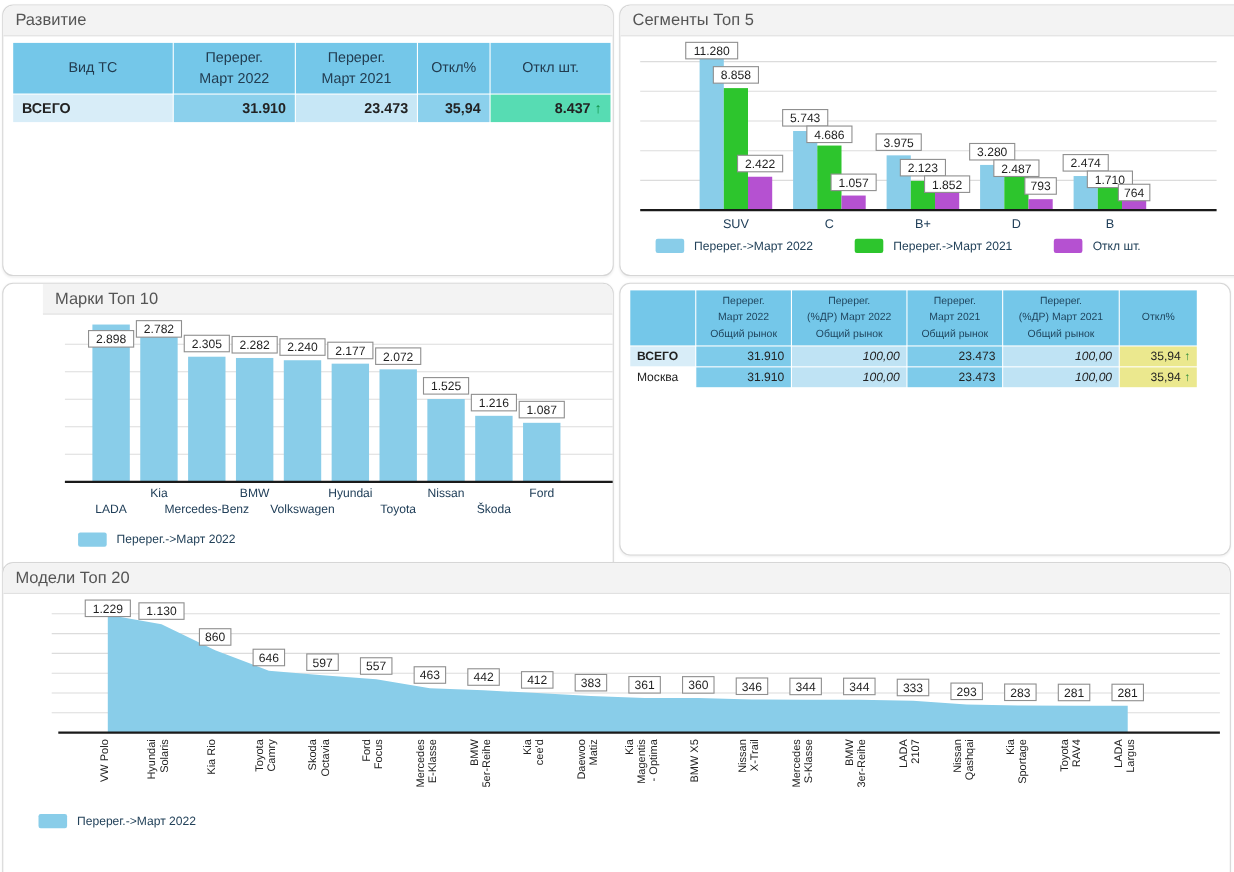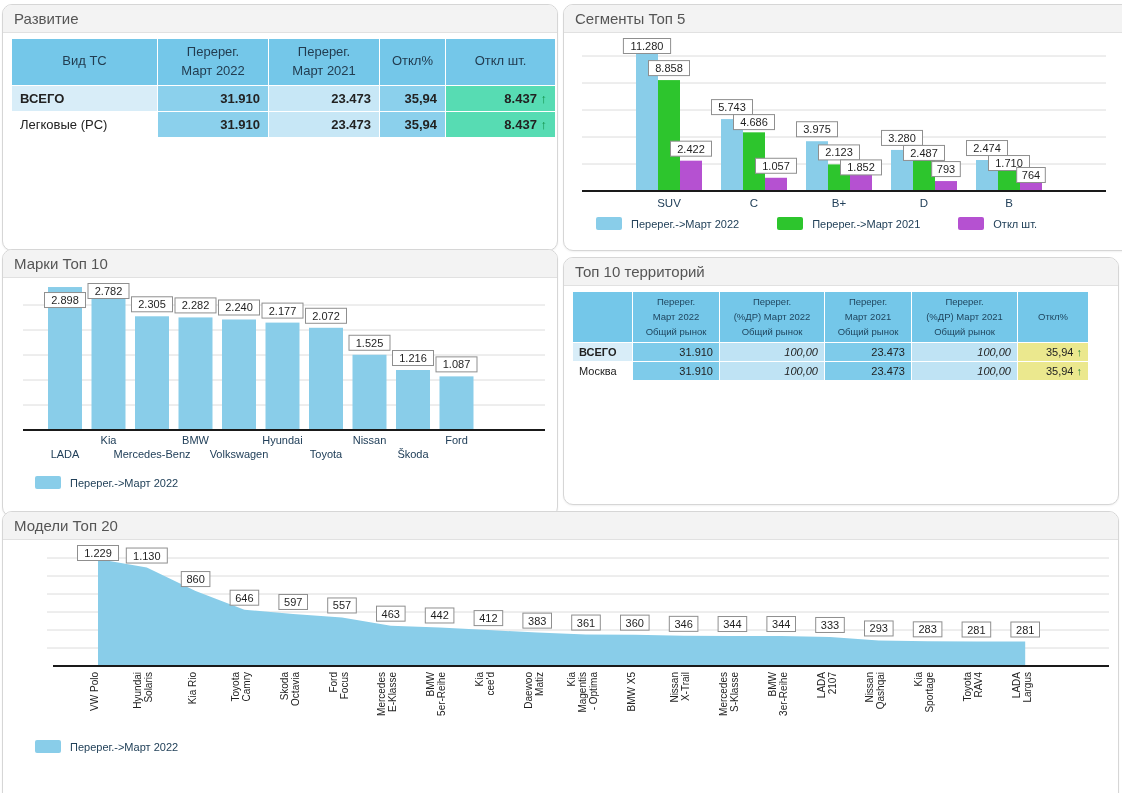--- a/index.html
+++ b/index.html
@@ -5,21 +5,21 @@
   html,body{margin:0;padding:0;}
   body{width:1122px;height:793px;position:relative;background:#ffffff;
        font-family:"Liberation Sans",sans-serif;overflow:hidden;}
   *{box-sizing:border-box;}
   .panel{position:absolute;background:#fff;border:1px solid #d6d6d6;border-radius:10px;
          box-shadow:0 1px 2px rgba(0,0,0,.06);overflow:hidden;}
   .panel-header{height:28px;line-height:27px;background:#f3f3f3;border-bottom:1px solid #e1e1e1;
                 padding:0 11px;font-size:15px;color:#555;}
   #p-dev{left:2px;top:4px;width:556px;height:247px;}
   #p-seg{left:563px;top:4px;width:612px;height:247px;}
-  #p-brands{left:2px;top:249px;width:556px;height:268px;}
+  #p-brands{left:2px;top:257px;width:556px;height:268px;padding-left:36px;}
   #p-terr{left:563px;top:257px;width:556px;height:248px;}
   #p-models{left:2px;top:511px;width:1117px;height:302px;}
   svg{display:block;}
   .chart{margin:4px 0 0 8px;}
   
   table{border-collapse:separate;border-spacing:1px;}
   .dev-table{font-size:13px;margin:5px 0 0 8px;}
   .dev-table th{background:#74c7e9;color:#223c50;font-weight:400;text-align:center;
                 padding:4px 3px;line-height:1.45;font-size:13px;}
   .dev-table td{padding:5px 8px;color:#222;}
@@ -53,27 +53,20 @@
           <th style="width: 145px;">Вид ТС</th>
           <th style="width: 110px;">Перерег.<br>Март 2022</th>
           <th style="width: 110px;">Перерег.<br>Март 2021</th>
           <th style="width: 65px;">Откл%</th>
           <th style="width: 109px;">Откл шт.</th>
         </tr>
       </thead>
     <tbody id="dev-body">
         <tr class="first">
           <td class="lbl" style="font-weight: 700;">ВСЕГО</td>
-          <td class="c-med">31.910</td>
-          <td class="c-light">23.473</td>
-          <td class="c-med">35,94</td>
-          <td class="c-teal">8.437 <span class="arr" style="color:#0f8e44">↑</span></td>
-        </tr>
-        <tr>
-          <td class="lbl">Легковые (PC)</td>
           <td class="c-med">31.910</td>
           <td class="c-light">23.473</td>
           <td class="c-med">35,94</td>
           <td class="c-teal">8.437 <span class="arr" style="color:#0f8e44">↑</span></td>
         </tr>
       </tbody>
   </table>
 </div>
 
 <div class="panel" id="p-seg">
@@ -204,21 +197,20 @@
     </svg>
   <div class="legend-row" id="brands-legend">
       <div class="legend-item">
         <span class="swatch" style="background: rgb(137, 205, 233);"></span>
         <span>Перерег.-&gt;Март 2022</span>
       </div>
     </div>
 </div>
 
 <div class="panel" id="p-terr">
-  <div class="panel-header">Топ 10 территорий</div>
   <table class="terr-table">
     <thead>
         <tr id="terr-head">
           <th style="width: 59px;"></th>
           <th style="width: 86px;">Перерег.<br>Март 2022<br>Общий рынок</th>
           <th style="width: 104px;">Перерег.<br>(%ДР) Март 2022<br>Общий рынок</th>
           <th style="width: 86px;">Перерег.<br>Март 2021<br>Общий рынок</th>
           <th style="width: 105px;">Перерег.<br>(%ДР) Март 2021<br>Общий рынок</th>
           <th style="width: 70px;">Откл%</th>
         </tr>

